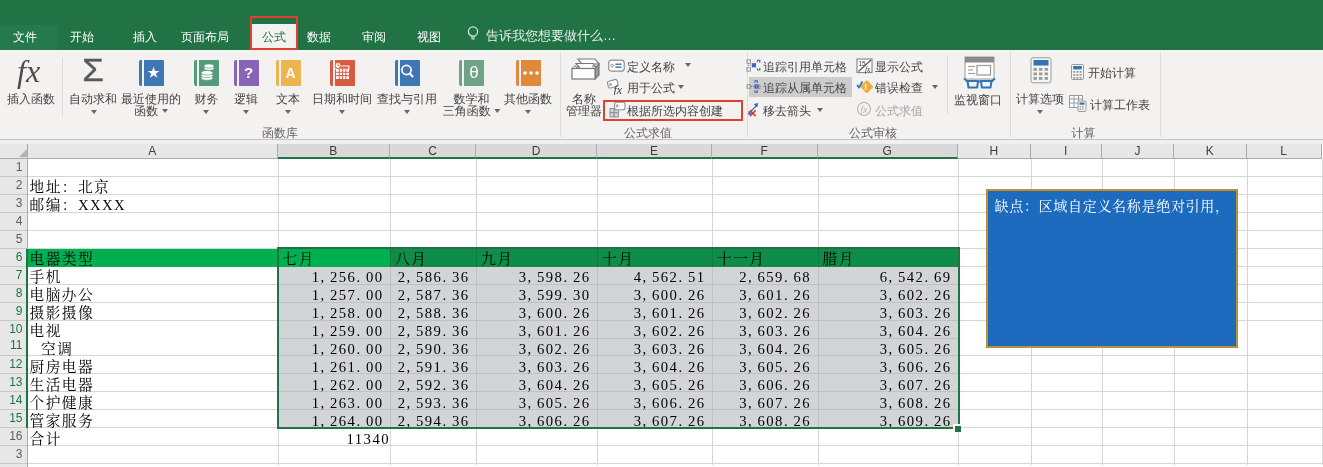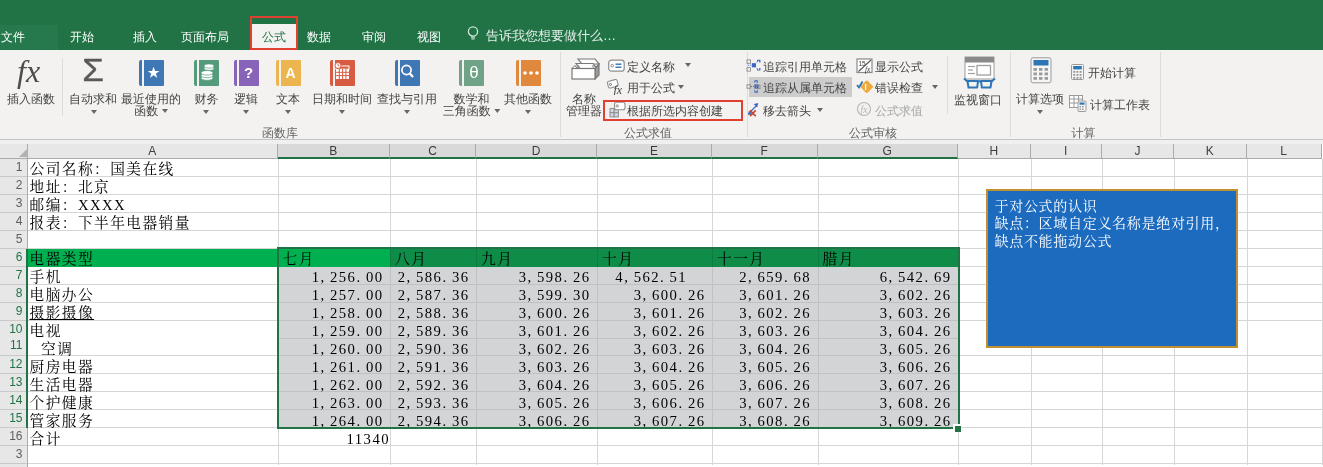--- a/index.html
+++ b/index.html
@@ -41,21 +41,21 @@
 .rh{position:absolute;right:4.5px;width:22px;text-align:right;font-size:12px;color:#5d5d5d;line-height:17.95px;}
 .rhs{color:#217346;}
 .cell{font-size:14.7px;letter-spacing:1.45px;font-family:"Liberation Serif","Noto Serif CJK SC",serif;color:#000;line-height:17.95px;white-space:nowrap;}
 .num{text-align:right;}
 </style>
 </head>
 <body>
 <div id="scr">
   <div class="abs" id="green"></div>
   <div class="abs" id="filetab"></div>
-  <div class="abs tab" style="left:13px">文件</div>
+  <div class="abs tab" style="left:25px">文件</div>
   <div class="abs tab" style="left:82px">开始</div>
   <div class="abs tab" style="left:145px">插入</div>
   <div class="abs tab" style="left:205px">页面布局</div>
   <div class="abs" id="activetab"></div>
   <div class="abs tab" id="tabformula" style="left:274px">公式</div>
   <div class="abs redbox" style="left:250px;top:16px;width:48px;height:34px"></div>
   <div class="abs tab" style="left:319px">数据</div>
   <div class="abs tab" style="left:374px">审阅</div>
   <div class="abs tab" style="left:429px">视图</div>
   <svg class="abs" style="left:466px;top:25px" width="14" height="16" viewBox="0 0 14 16">
@@ -364,24 +364,22 @@
   <div class="abs vln" style="left:597px"></div>
   <div class="abs vln" style="left:712px"></div>
   <div class="abs vln" style="left:817.5px"></div>
   <div class="abs vln" style="left:958px"></div>
   <div class="abs vln" style="left:1030.5px"></div>
   <div class="abs vln" style="left:1102px"></div>
   <div class="abs vln" style="left:1174px"></div>
   <div class="abs vln" style="left:1246.5px"></div>
   <div class="abs vln" style="left:1321.5px"></div>
 
-  <div class="abs cell" style="left:29.5px;top:161.30px;">公司名称：国美在线</div>
   <div class="abs cell" style="left:29.5px;top:179.25px;">地址：北京</div>
   <div class="abs cell" style="left:29.5px;top:197.20px;">邮编：XXXX</div>
-  <div class="abs cell" style="left:29.5px;top:215.15px;">报表：下半年电器销量</div>
   <div class="abs" style="left:28px;top:248.75px;width:249.5px;height:17.95px;background:#00b050"></div>
   <div class="abs" style="left:277.5px;top:248.75px;width:112.5px;height:17.95px;background:#00b050"></div>
   <div class="abs" style="left:390px;top:248.75px;width:568px;height:17.95px;background:#0e8c48"></div>
   <div class="abs" style="left:277.5px;top:266.70px;width:680.5px;height:161.55px;background:#d2d4d6"></div>
   <div class="abs" style="left:390px;top:248.75px;width:1px;height:17.95px;background:#0c7c40"></div>
   <div class="abs" style="left:390px;top:266.70px;width:1px;height:161.55px;background:#bfc1c3"></div>
   <div class="abs" style="left:476px;top:248.75px;width:1px;height:17.95px;background:#0c7c40"></div>
   <div class="abs" style="left:476px;top:266.70px;width:1px;height:161.55px;background:#bfc1c3"></div>
   <div class="abs" style="left:597px;top:248.75px;width:1px;height:17.95px;background:#0c7c40"></div>
   <div class="abs" style="left:597px;top:266.70px;width:1px;height:161.55px;background:#bfc1c3"></div>
@@ -399,21 +397,21 @@
   <div class="abs" style="left:277.5px;top:409.30px;width:680.5px;height:1px;background:#bfc1c3"></div>
   <div class="abs cell" style="left:29.5px;top:251.05px;">电器类型</div>
   <div class="abs cell" style="left:282.5px;top:251.05px;">七月</div>
   <div class="abs cell" style="left:395px;top:251.05px;">八月</div>
   <div class="abs cell" style="left:481px;top:251.05px;">九月</div>
   <div class="abs cell" style="left:602px;top:251.05px;">十月</div>
   <div class="abs cell" style="left:717px;top:251.05px;">十一月</div>
   <div class="abs cell" style="left:822.5px;top:251.05px;">腊月</div>
   <div class="abs cell" style="left:29.5px;top:269.00px;">手机</div>
   <div class="abs cell" style="left:29.5px;top:286.95px;">电脑办公</div>
-  <div class="abs cell" style="left:29.5px;top:304.90px;text-decoration:underline;">摄影摄像</div>
+  <div class="abs cell" style="left:29.5px;top:304.90px;">摄影摄像</div>
   <div class="abs cell" style="left:29.5px;top:322.85px;">电视</div>
   <div class="abs cell" style="left:41px;top:340.80px;">空调</div>
   <div class="abs cell" style="left:29.5px;top:358.75px;">厨房电器</div>
   <div class="abs cell" style="left:29.5px;top:376.70px;">生活电器</div>
   <div class="abs cell" style="left:29.5px;top:394.65px;">个护健康</div>
   <div class="abs cell" style="left:29.5px;top:412.60px;">管家服务</div>
   <div class="abs cell num" style="left:277.5px;top:269.00px;width:106.0px;">1, 256. 00</div>
   <div class="abs cell num" style="left:277.5px;top:286.95px;width:106.0px;">1, 257. 00</div>
   <div class="abs cell num" style="left:277.5px;top:304.90px;width:106.0px;">1, 258. 00</div>
   <div class="abs cell num" style="left:277.5px;top:322.85px;width:106.0px;">1, 259. 00</div>
@@ -433,21 +431,21 @@
   <div class="abs cell num" style="left:390px;top:412.60px;width:79.5px;">2, 594. 36</div>
   <div class="abs cell num" style="left:476px;top:269.00px;width:114.5px;">3, 598. 26</div>
   <div class="abs cell num" style="left:476px;top:286.95px;width:114.5px;">3, 599. 30</div>
   <div class="abs cell num" style="left:476px;top:304.90px;width:114.5px;">3, 600. 26</div>
   <div class="abs cell num" style="left:476px;top:322.85px;width:114.5px;">3, 601. 26</div>
   <div class="abs cell num" style="left:476px;top:340.80px;width:114.5px;">3, 602. 26</div>
   <div class="abs cell num" style="left:476px;top:358.75px;width:114.5px;">3, 603. 26</div>
   <div class="abs cell num" style="left:476px;top:376.70px;width:114.5px;">3, 604. 26</div>
   <div class="abs cell num" style="left:476px;top:394.65px;width:114.5px;">3, 605. 26</div>
   <div class="abs cell num" style="left:476px;top:412.60px;width:114.5px;">3, 606. 26</div>
-  <div class="abs cell num" style="left:597px;top:269.00px;width:108.5px;text-align:center;">4, 562. 51</div>
+  <div class="abs cell num" style="left:597px;top:269.00px;width:108.5px;">4, 562. 51</div>
   <div class="abs cell num" style="left:597px;top:286.95px;width:108.5px;">3, 600. 26</div>
   <div class="abs cell num" style="left:597px;top:304.90px;width:108.5px;">3, 601. 26</div>
   <div class="abs cell num" style="left:597px;top:322.85px;width:108.5px;">3, 602. 26</div>
   <div class="abs cell num" style="left:597px;top:340.80px;width:108.5px;">3, 603. 26</div>
   <div class="abs cell num" style="left:597px;top:358.75px;width:108.5px;">3, 604. 26</div>
   <div class="abs cell num" style="left:597px;top:376.70px;width:108.5px;">3, 605. 26</div>
   <div class="abs cell num" style="left:597px;top:394.65px;width:108.5px;">3, 606. 26</div>
   <div class="abs cell num" style="left:597px;top:412.60px;width:108.5px;">3, 607. 26</div>
   <div class="abs cell num" style="left:712px;top:269.00px;width:99.0px;">2, 659. 68</div>
   <div class="abs cell num" style="left:712px;top:286.95px;width:99.0px;">3, 601. 26</div>
@@ -469,17 +467,15 @@
   <div class="abs cell num" style="left:817.5px;top:412.60px;width:134.0px;">3, 609. 26</div>
   <div class="abs cell" style="left:29.5px;top:430.55px;">合计</div>
   <div class="abs cell num" style="left:277.5px;top:430.55px;width:112.5px;">11340</div>
   <div class="abs" style="left:276.5px;top:247.25px;width:683.0px;height:2px;background:#217346"></div>
   <div class="abs" style="left:276.5px;top:247.25px;width:2px;height:181.50px;background:#217346"></div>
   <div class="abs" style="left:957.5px;top:247.25px;width:2px;height:178.50px;background:#217346"></div>
   <div class="abs" style="left:276.5px;top:426.75px;width:678.00px;height:2px;background:#217346"></div>
   <div class="abs" style="left:953.0px;top:424.25px;width:8px;height:8px;background:#fff"></div>
   <div class="abs" style="left:954.5px;top:425.75px;width:6px;height:6px;background:#217346"></div>
   <div class="abs" style="left:986px;top:189px;width:252px;height:159px;background:#1c6bbf;border:2px solid #c08f2f;color:#fff;font-size:14px;letter-spacing:0.7px;line-height:17.5px;padding:6.5px 0 0 6.5px;font-family:'Liberation Serif','Noto Serif CJK SC',serif">
-      <div style="white-space:nowrap">于对公式的认识</div>
       <div style="white-space:nowrap">缺点：区域自定义名称是绝对引用，</div>
-      <div style="white-space:nowrap">缺点不能拖动公式</div>
     </div>
 </div>
 
 </body></html>

